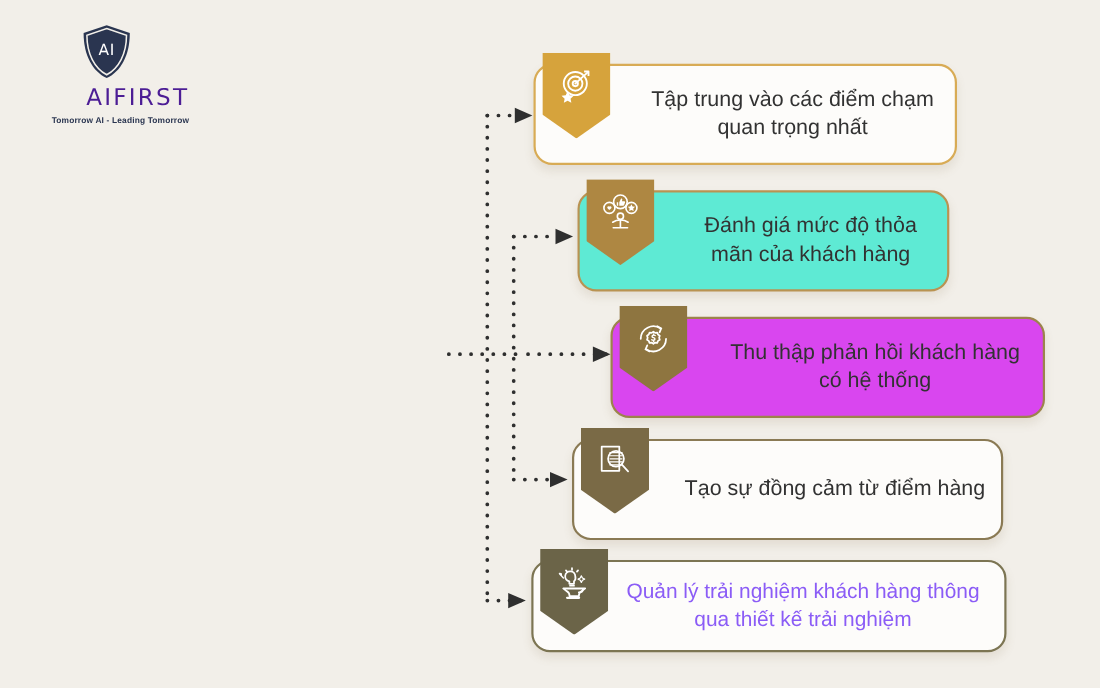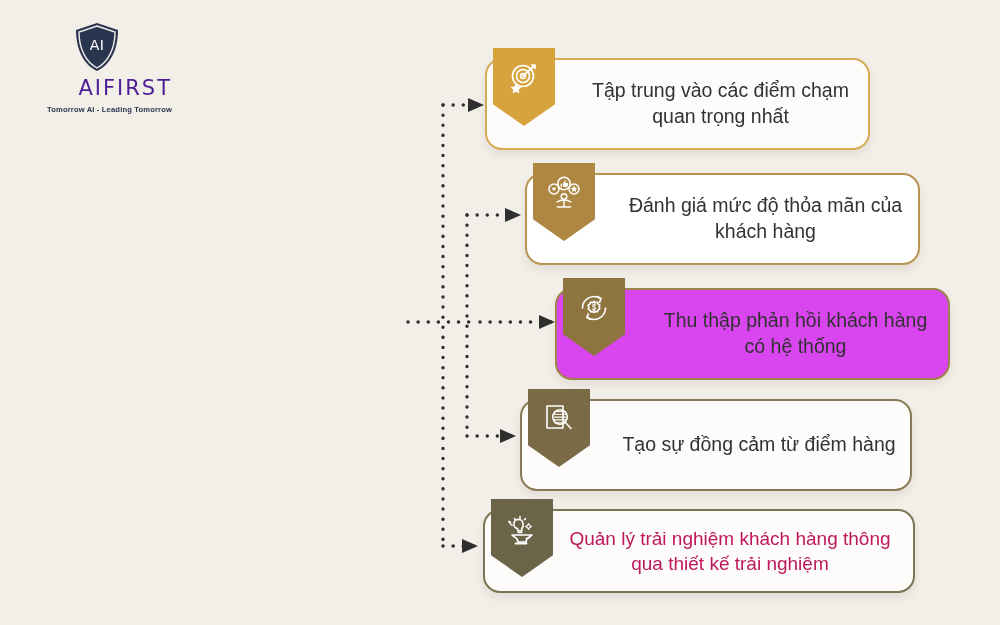--- a/index.html
+++ b/index.html
@@ -180,21 +180,21 @@
           <circle cx="16" cy="15" r="2.4"></circle>
           <path d="M16 15 L27 5" stroke-linecap="round"></path>
           <path d="M24 4 L28 4 L28 8" stroke-linejoin="round"></path>
         </g>
         <path d="M9 22 l1.7 3.5 3.8 0.5 -2.8 2.7 0.7 3.8 -3.4 -1.8 -3.4 1.8 0.7 -3.8 -2.8 -2.7 3.8 -0.5 Z" fill="#ffffff"></path>
       </svg>
     </div>
     <div class="card-text" style="color: rgb(50, 50, 50);">Tập trung vào các điểm chạm quan trọng nhất</div>
   </div>
 
-  <div class="card" style="left: 525px; top: 173px; width: 395px; height: 92px; border-color: rgb(185, 147, 82); background: #ffffff;">
+  <div class="card" style="left: 525px; top: 173px; width: 338px; height: 92px; border-color: rgb(185, 147, 82); background: #5eead4;">
     <div class="badge" style="background: rgb(174, 135, 66);">
       <svg width="34" height="34" viewBox="0 0 34 34">
         <g fill="none" stroke="#ffffff" stroke-width="1.5">
           <circle cx="7" cy="13" r="5"></circle>
           <path d="M5 12.3 a1.4 1.4 0 0 1 2 -0.5 a1.4 1.4 0 0 1 2 0.5 c0 1.1 -2 2.4 -2 2.4 s-2 -1.3 -2 -2.4z" fill="#ffffff" stroke="none"></path>
           <circle cx="17" cy="7.5" r="6.2"></circle>
           <path d="M15 11 v-3.2 h-1.3 v3.2z M16 7.8 l1.6 -3.4 c0.9 0 1.3 0.6 1.1 1.4 l-0.3 1.1 h2 c0.7 0 1 0.6 0.8 1.2 l-0.8 2.3 c-0.2 0.5 -0.5 0.6 -1 0.6 h-3.4z" fill="#ffffff" stroke="none"></path>
           <circle cx="27" cy="13" r="5"></circle>
           <path d="M27 9.6 l1.05 2.1 2.3 0.3 -1.7 1.6 0.4 2.3 -2.05 -1.1 -2.05 1.1 0.4 -2.3 -1.7 -1.6 2.3 -0.3 Z" fill="#ffffff" stroke="none"></path>
           <circle cx="17" cy="20.5" r="2.8"></circle>
@@ -244,16 +244,16 @@
           <path d="M14.2 20.4 h3.6"></path>
           <path d="M16 4.5 v1.6 M10.5 6.5 l1 1.2 M21.5 6.5 l-1 1.2"></path>
           <path d="M8.2 13.5 l-3.4 -3.6 M4.6 9.4 l1.6 0.2 0.2 1.6" stroke-width="1.3"></path>
           <path d="M24.5 11.5 l1 2 2 1 -2 1 -1 2 -1 -2 -2 -1 2 -1z" stroke-width="1.1"></path>
           <path d="M8 23 h20 c0 0 -1.5 1.5 -3.5 2.6 c-1.8 1 -2.3 2.4 -2.3 4.4 h-8.4 c0 -2 -0.5 -3.4 -2.3 -4.4 C9.5 24.5 8 23 8 23z"></path>
           <path d="M22.2 26.5 c2.5 0 3.6 -1.2 3.6 -2.4"></path>
           <path d="M11.5 31.5 h11" stroke-width="1.9"></path>
         </g>
       </svg>
     </div>
-    <div class="card-text" style="color: #be185d;">Quản lý trải nghiệm khách hàng thông qua thiết kế trải nghiệm</div>
+    <div class="card-text" style="color: #8b5cf6;">Quản lý trải nghiệm khách hàng thông qua thiết kế trải nghiệm</div>
   </div>
 
 </div>
 
 </body></html>

